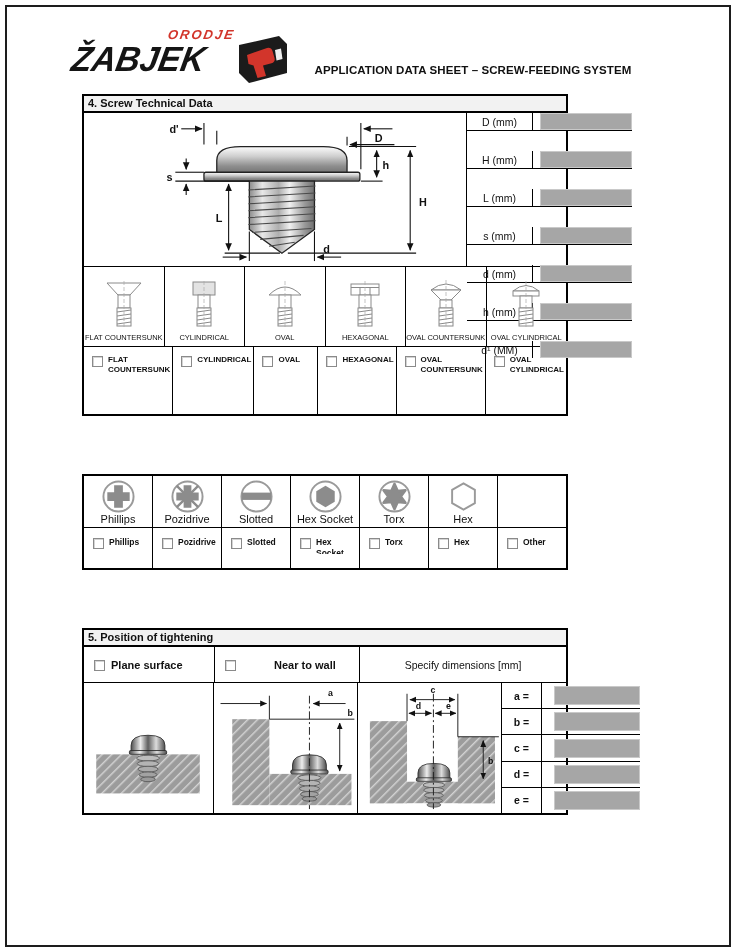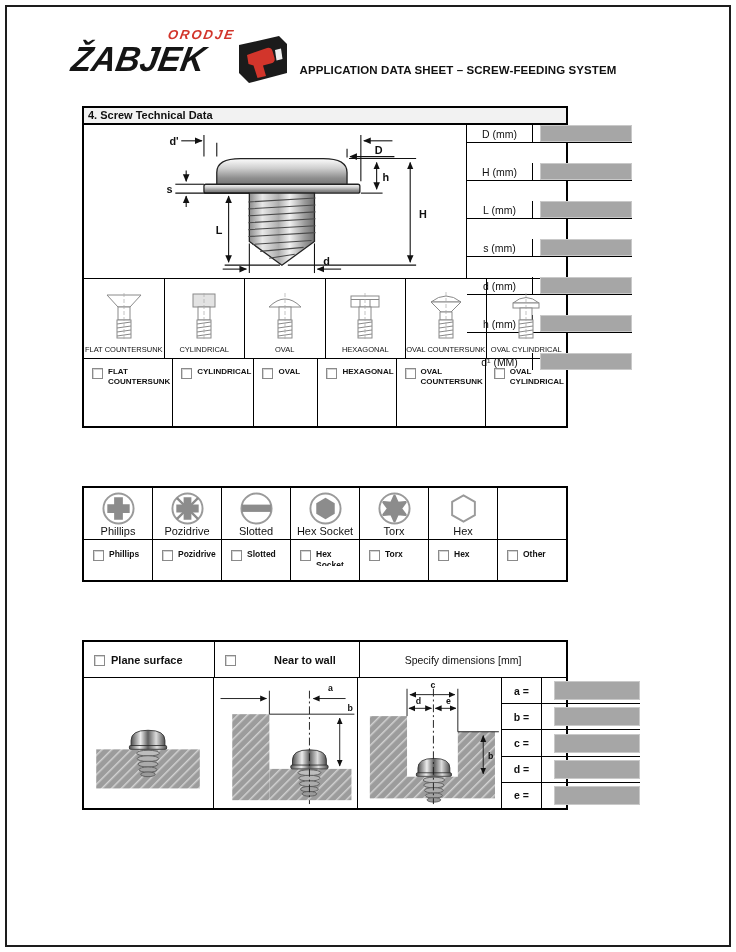--- a/index.html
+++ b/index.html
@@ -8,24 +8,24 @@
   .page-frame{position:absolute;left:5px;top:5px;right:5px;bottom:5px;border:2px solid #1d1d1d;pointer-events:none;}
 
   
   .logo{position:absolute;left:72px;top:27px;width:218px;height:62px;}
   .logo-sub{position:absolute;left:96px;top:0;color:#d2352b;font-weight:bold;font-style:italic;
             font-size:13px;letter-spacing:2px;transform:skewX(-10deg);}
   .logo-main{position:absolute;left:0;top:12px;font-weight:bold;font-style:italic;font-size:35px;
              letter-spacing:0;transform:skewX(-10deg) scaleX(.95);transform-origin:left;color:#151515;}
   .logo-badge{position:absolute;left:163px;top:6px;}
   .doc-title{position:absolute;left:288px;top:64px;width:340px;text-align:center;
-             font-weight:bold;font-size:11.5px;letter-spacing:.1px;}
+             font-weight:bold;font-size:11.5px;letter-spacing:.1px;padding-left:15px;}
 
   
-  .tbl{position:absolute;left:82px;width:486px;border:2px solid #000;box-sizing:border-box;background:#fff;margin-top:12px;}
+  .tbl{position:absolute;left:82px;width:486px;border:2px solid #000;box-sizing:border-box;background:#fff;}
   .tbl *{box-sizing:border-box;}
   .sec-head{height:17px;background:#f2f2f2;border-bottom:2px solid #000;font-weight:bold;
             font-size:11px;line-height:15px;padding-left:4px;}
 
   
   #sec4{top:94px;}
   .s4r1{display:flex;height:154px;border-bottom:1px solid #000;}
   .s4-diagram{width:388px;border-right:1px solid #000;display:flex;align-items:center;justify-content:center;}
   .s4-dims{flex:1;display:flex;flex-direction:column;gap:20px;}
   .dim-row{flex:1;display:flex;border-bottom:1px solid #000;}
@@ -412,20 +412,21 @@
         <span class="check-label">Hex</span>
       </div>
       <div class="drive-check">
         <span class="checkbox"></span>
         <span class="check-label">Other</span>
       </div>
     </div>
   </div>
 
   <div class="tbl" id="sec5">
+    <div class="sec-head">5. Position of tightening</div>
 
     <div class="s5r1">
       <div class="pos-cell pos-c1">
         <span class="checkbox"></span>
         <span class="pos-label">Plane surface</span>
       </div>
       <div class="pos-cell pos-c2">
         <span class="checkbox"></span>
         <span class="pos-label">Near to wall</span>
       </div>

